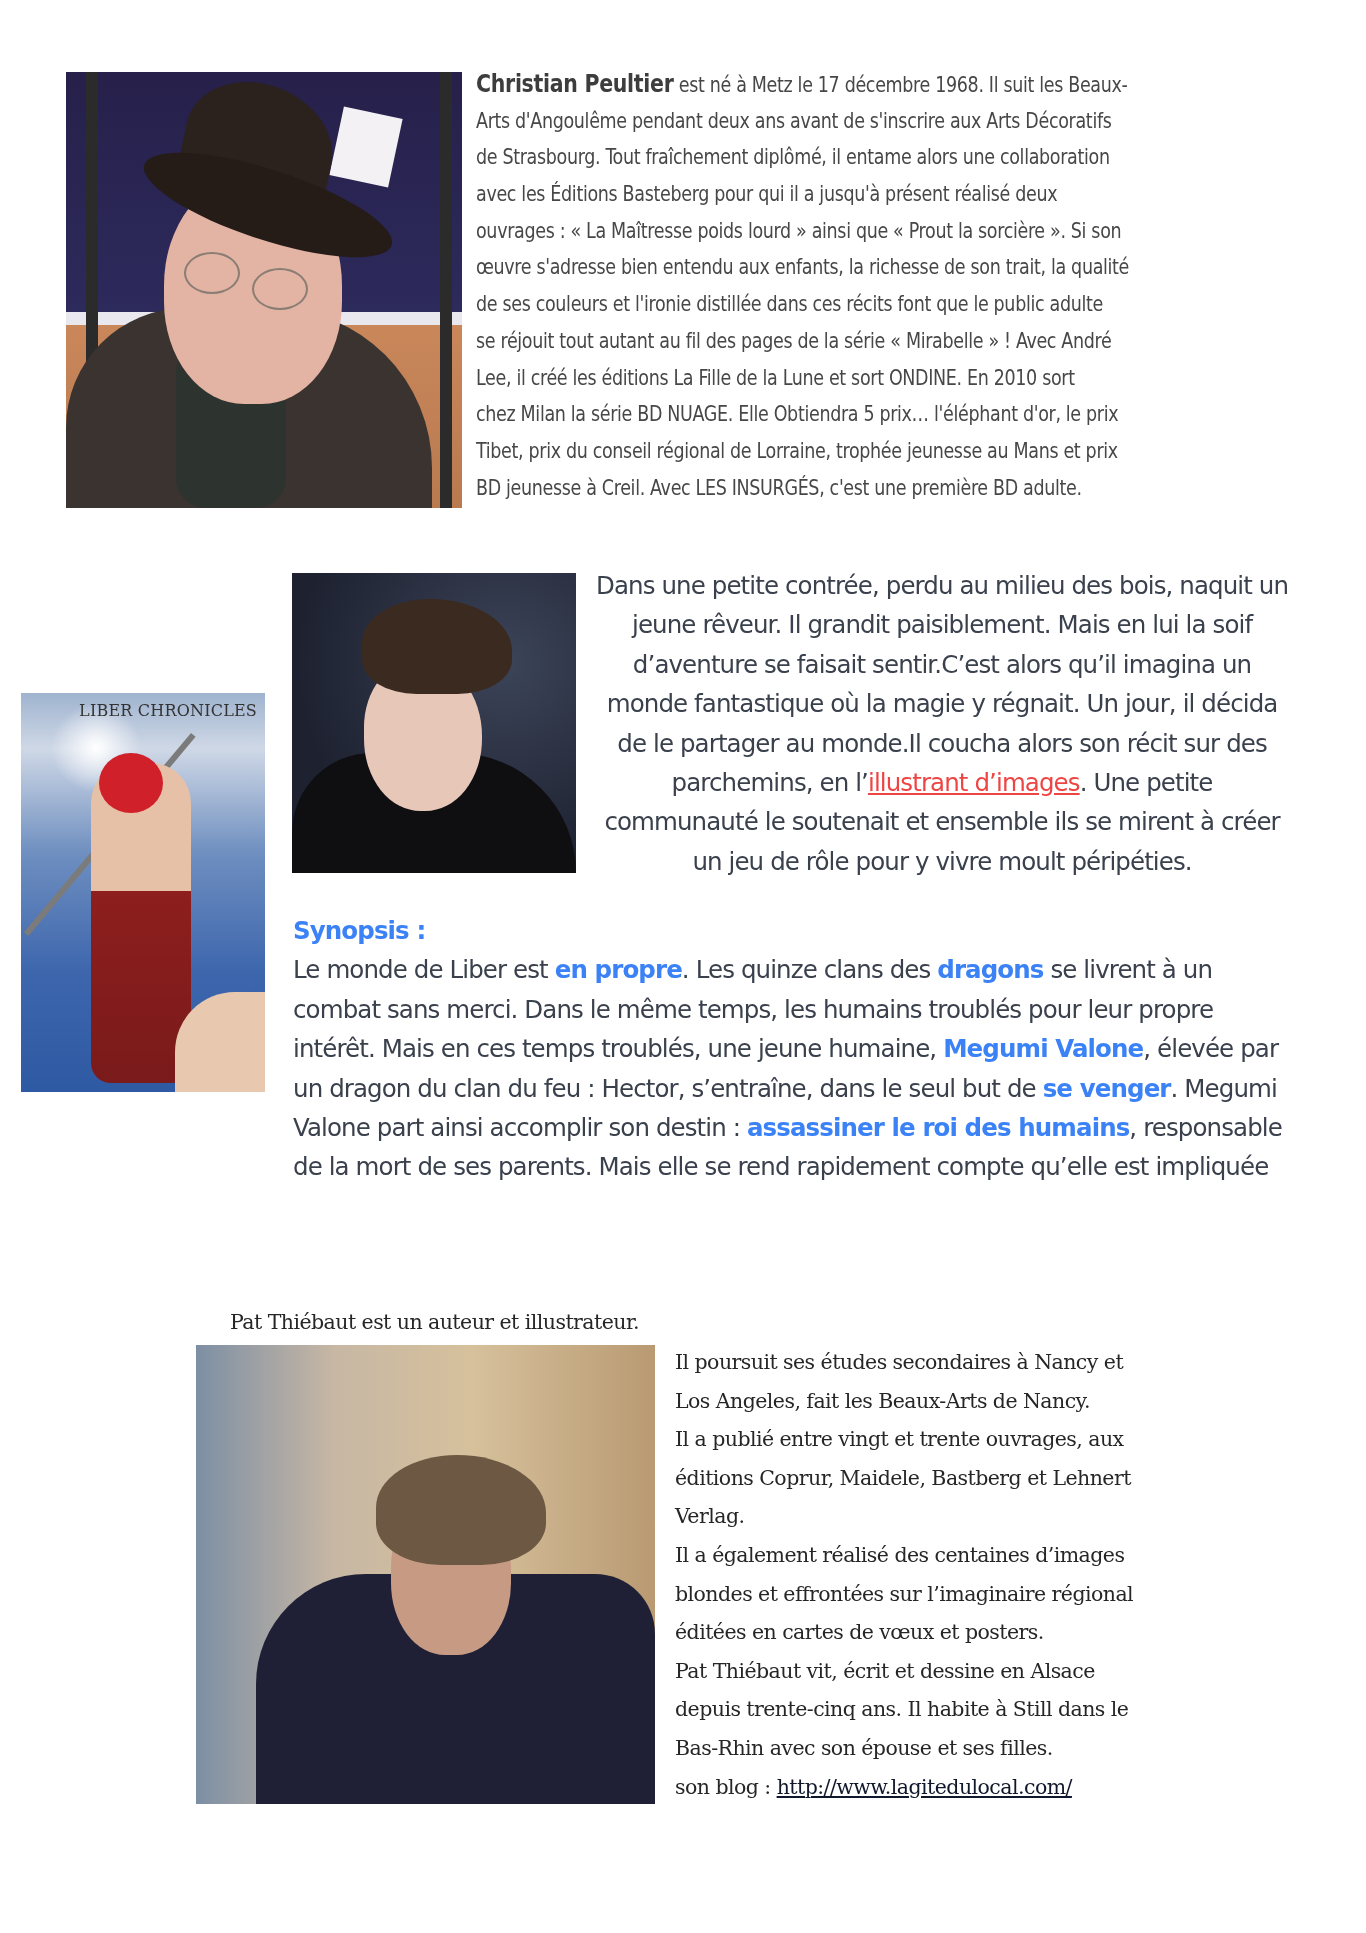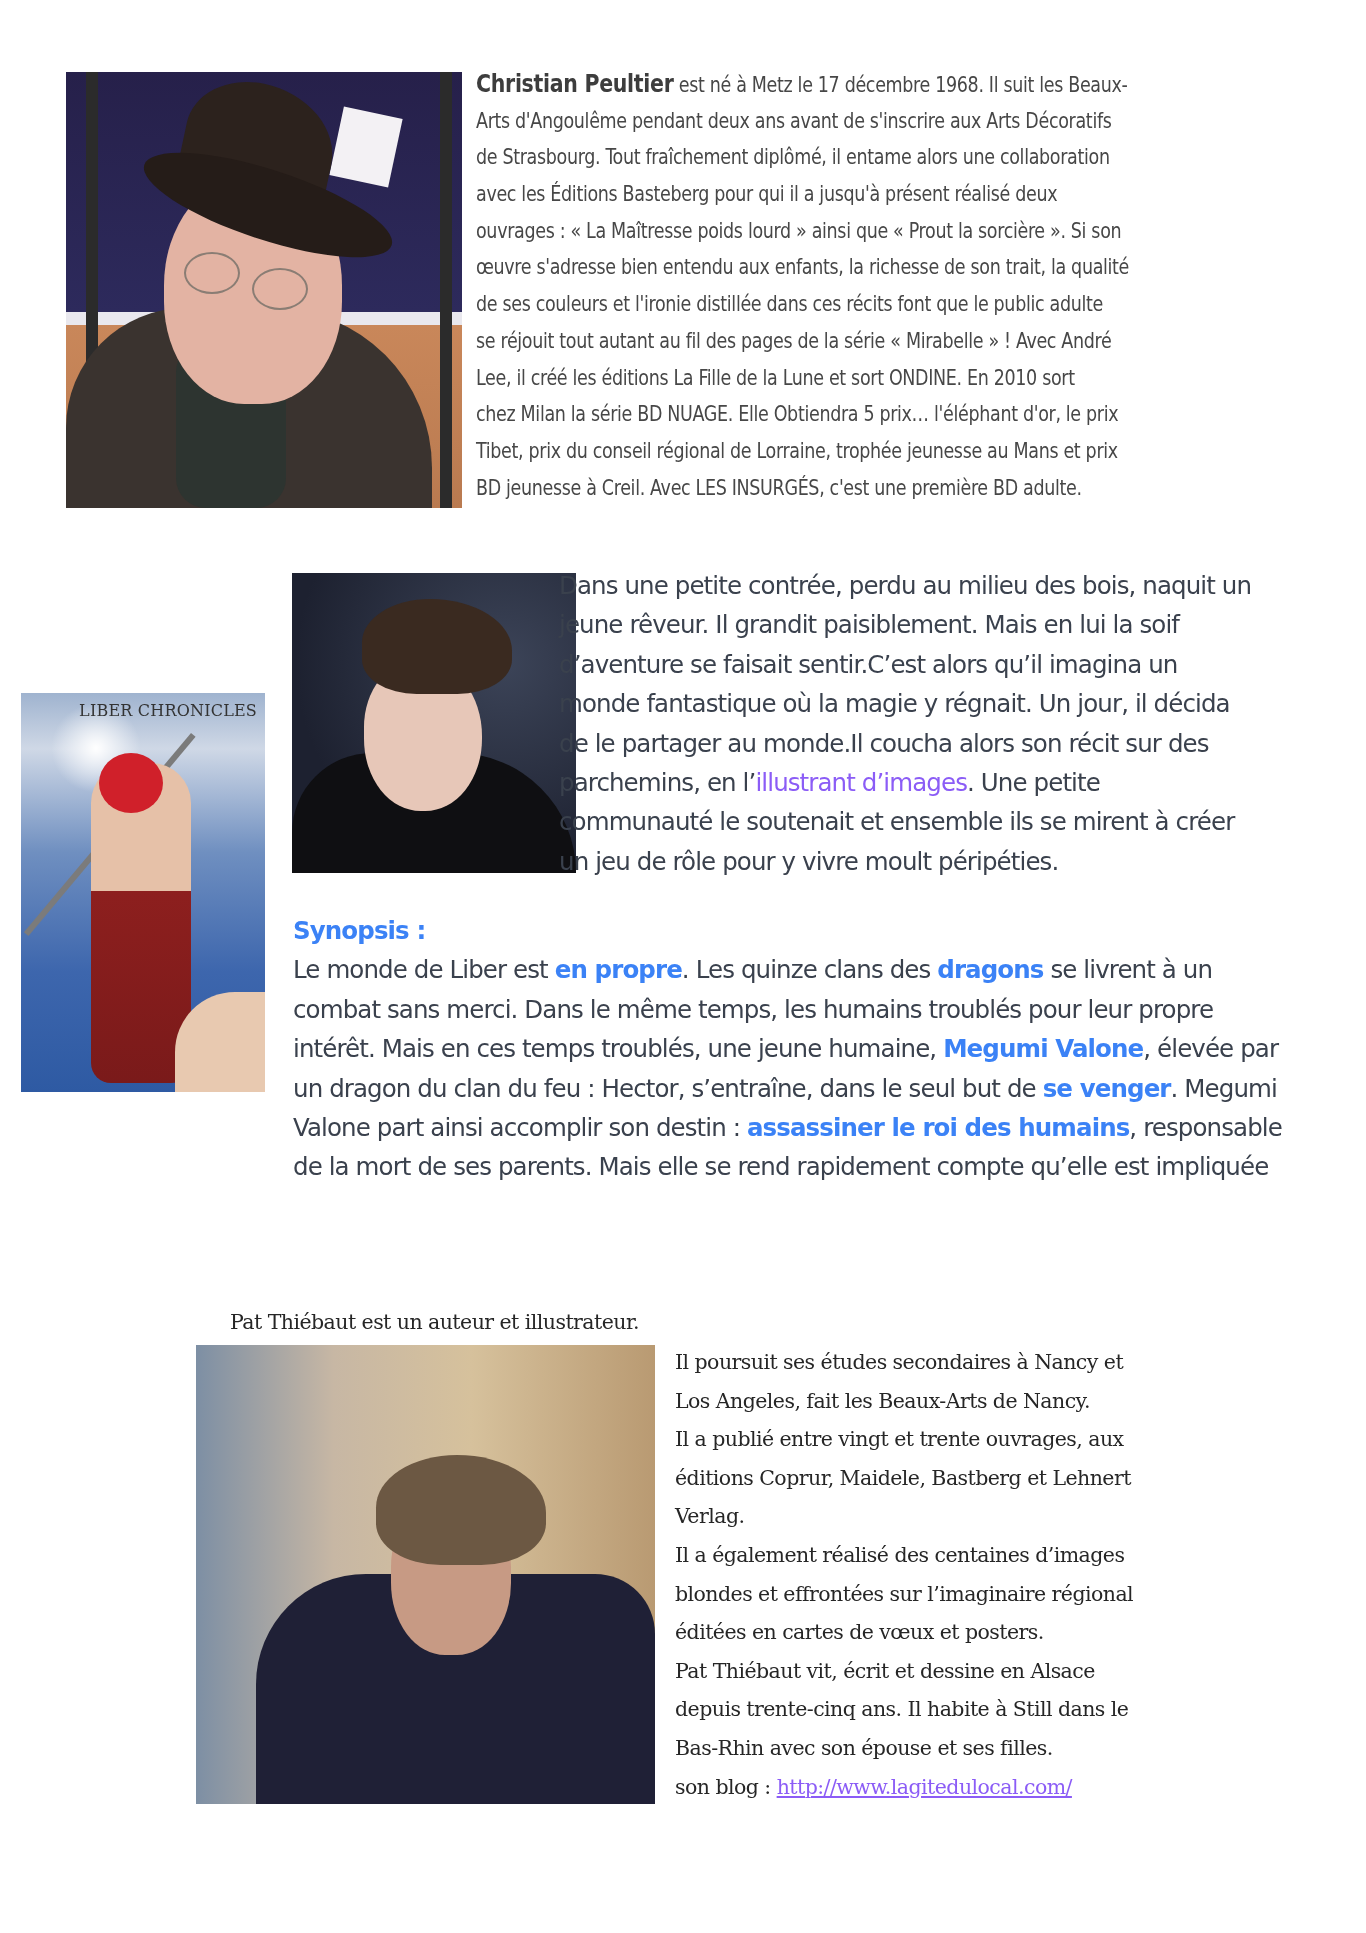--- a/index.html
+++ b/index.html
@@ -10,26 +10,26 @@
   .s1 { position:absolute; left:476px; top:66px; width:790px; color:#474747;
         font-family:"DejaVu Sans Condensed","DejaVu Sans",sans-serif; }
   .s1 .ln { display:block; height:36.7px; line-height:36.7px; font-size:20.5px; white-space:nowrap;
             transform-origin:left center; letter-spacing:-0.35px; }
   .s1 .name { font-weight:bold; font-size:24px; color:#3d3d3d; letter-spacing:-0.3px; }
 
   
   .s2 { position:absolute; color:#3a414d; font-family:"DejaVu Sans",sans-serif; }
   .s2 .ln { display:block; height:39.4px; line-height:39.4px; font-size:24.5px; white-space:nowrap; letter-spacing:-0.9px; }
   .s2 b { font-weight:bold; color:#3b82f6; }
-  .s2 a { color:#8b5cf6; }
+  .s2 a { color:#ef4444; text-decoration:underline; }
 
   
   .s3 { position:absolute; color:#262626; font-family:"DejaVu Serif",serif; }
   .s3 .ln { display:block; height:38.6px; line-height:38.6px; font-size:20.5px; white-space:nowrap; letter-spacing:-0.55px; }
-  .s3 a { color:#8b5cf6; text-decoration:underline; }
+  .s3 a { color:#0f172a; text-decoration:underline; }
 
   
   .p1-bg { position:absolute; inset:0; background:linear-gradient(180deg,#26204a 0%,#2d2a5c 55%,#e9e8ee 55%,#e9e8ee 58%,#c9875a 58%,#b97a50 100%); }
   .p1-pole { position:absolute; top:0; bottom:0; width:12px; background:#2b2b2b; }
   .p1-body { position:absolute; left:0; right:30px; bottom:0; height:200px; background:#3a332f; border-radius:120px 160px 0 0; }
   .p1-face { position:absolute; left:98px; top:104px; width:178px; height:228px; background:#e3b3a3; border-radius:48% 48% 45% 45%; }
   .p1-hat-brim { position:absolute; left:72px; top:98px; width:260px; height:70px; background:#251c18; border-radius:50%; transform:rotate(18deg); }
   .p1-hat-top { position:absolute; left:118px; top:12px; width:150px; height:120px; background:#2c221d; border-radius:45% 55% 20% 20%; transform:rotate(12deg); }
   .p1-scarf { position:absolute; left:110px; top:270px; width:110px; height:166px; background:#2d3430; border-radius:30px; }
   .p1-glass { position:absolute; width:52px; height:38px; border:2px solid #8a7d74; border-radius:50%; }
@@ -95,21 +95,21 @@
   <div class="cover-title">LIBER CHRONICLES</div>
 </div>
 
 <div class="photo" style="left:292px; top:573px; width:284px; height:300px;">
   <div class="p2-bg"></div>
   <div class="p2-body"></div>
   <div class="p2-face"></div>
   <div class="p2-hair"></div>
 </div>
 
-<div class="s2" style="left:559px; top:566px;">
+<div class="s2" style="left:596px; top:566px;text-align:center;">
   <span class="ln">Dans une petite contrée, perdu au milieu des bois, naquit un</span>
   <span class="ln">jeune rêveur. Il grandit paisiblement. Mais en lui la soif</span>
   <span class="ln">d’aventure se faisait sentir.C’est alors qu’il imagina un</span>
   <span class="ln">monde fantastique où la magie y régnait. Un jour, il décida</span>
   <span class="ln">de le partager au monde.Il coucha alors son récit sur des</span>
   <span class="ln"><span>parchemins, en l’</span><a>illustrant d’images</a><span>. Une petite</span></span>
   <span class="ln">communauté le soutenait et ensemble ils se mirent à créer</span>
   <span class="ln">un jeu de rôle pour y vivre moult péripéties.</span>
 </div>
 

